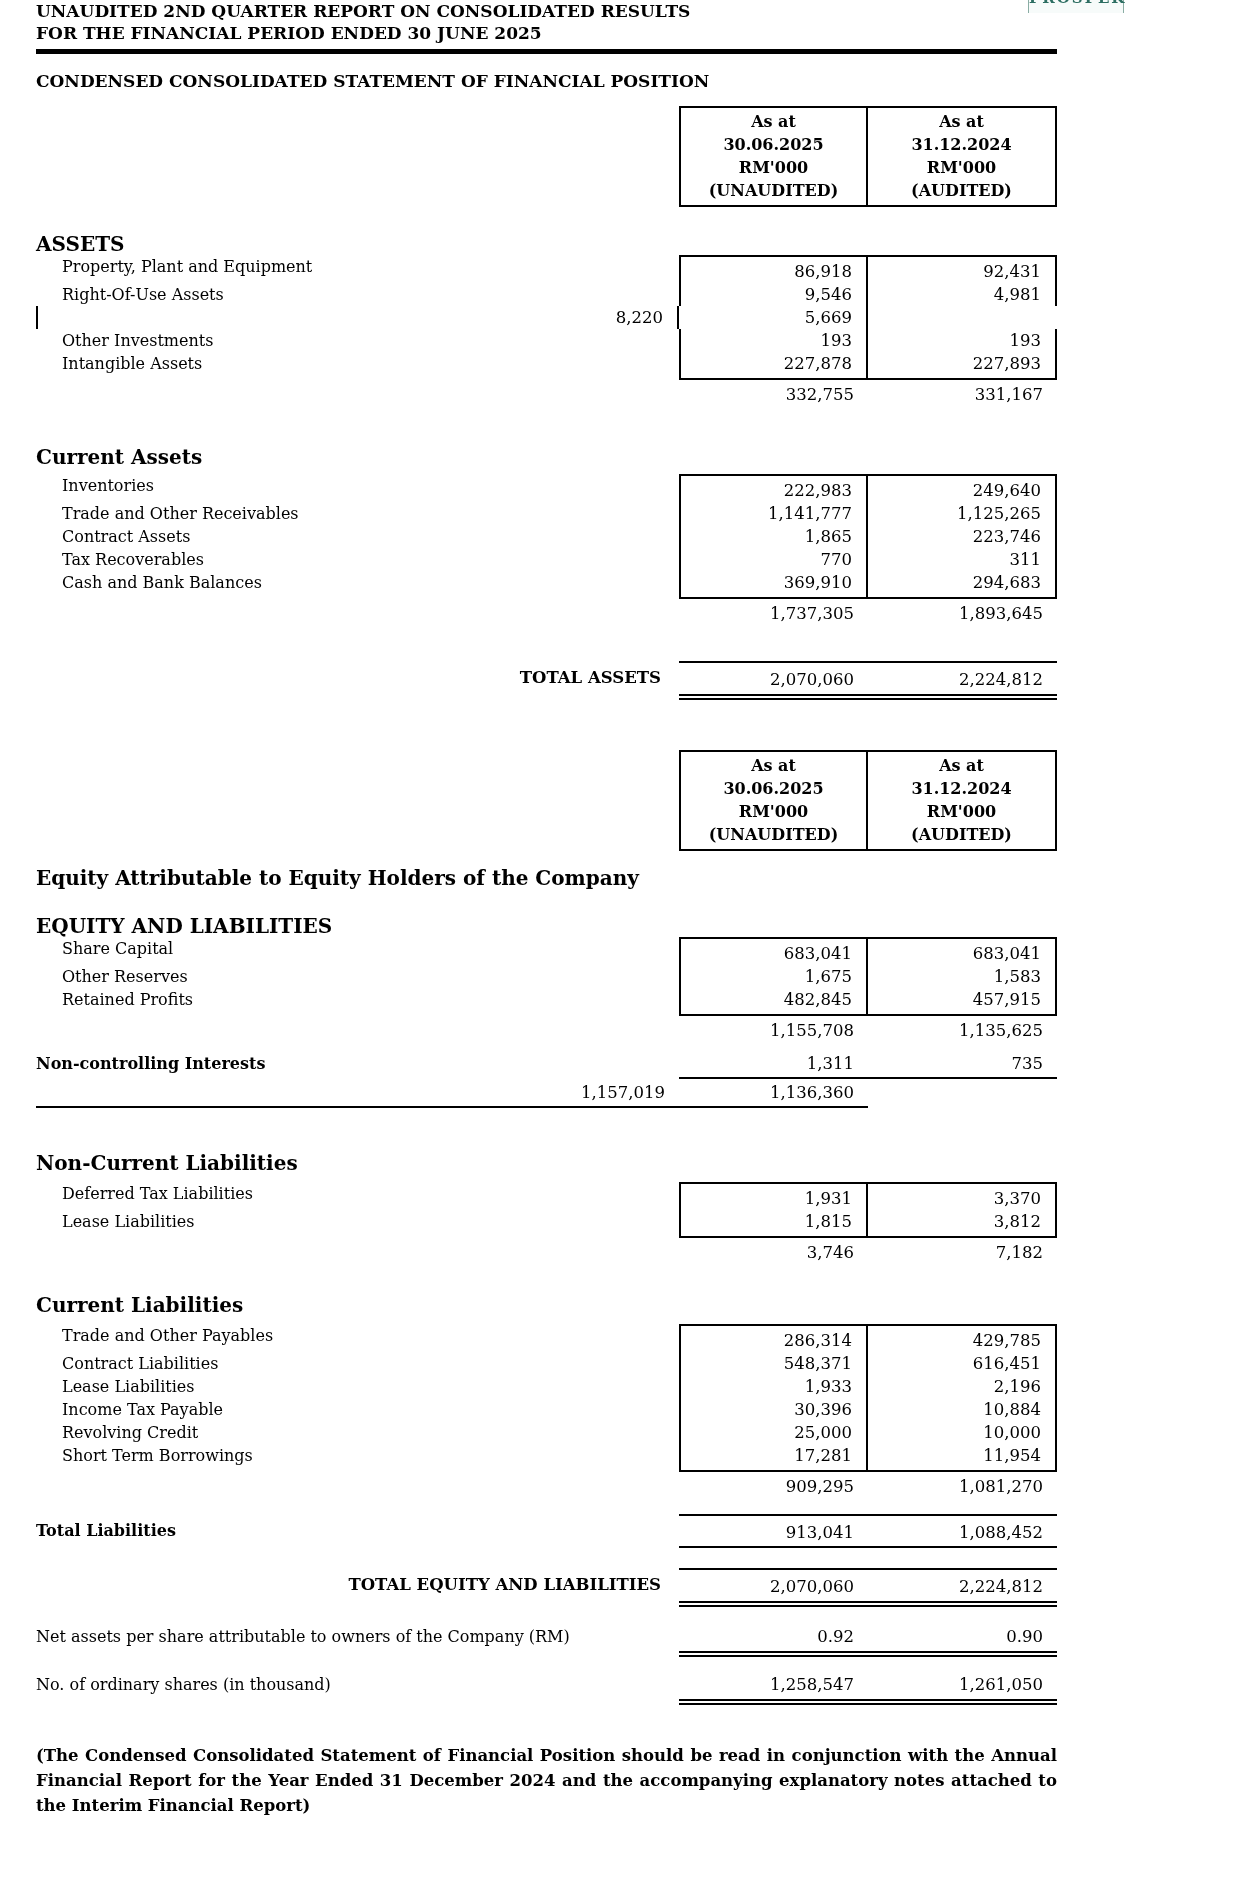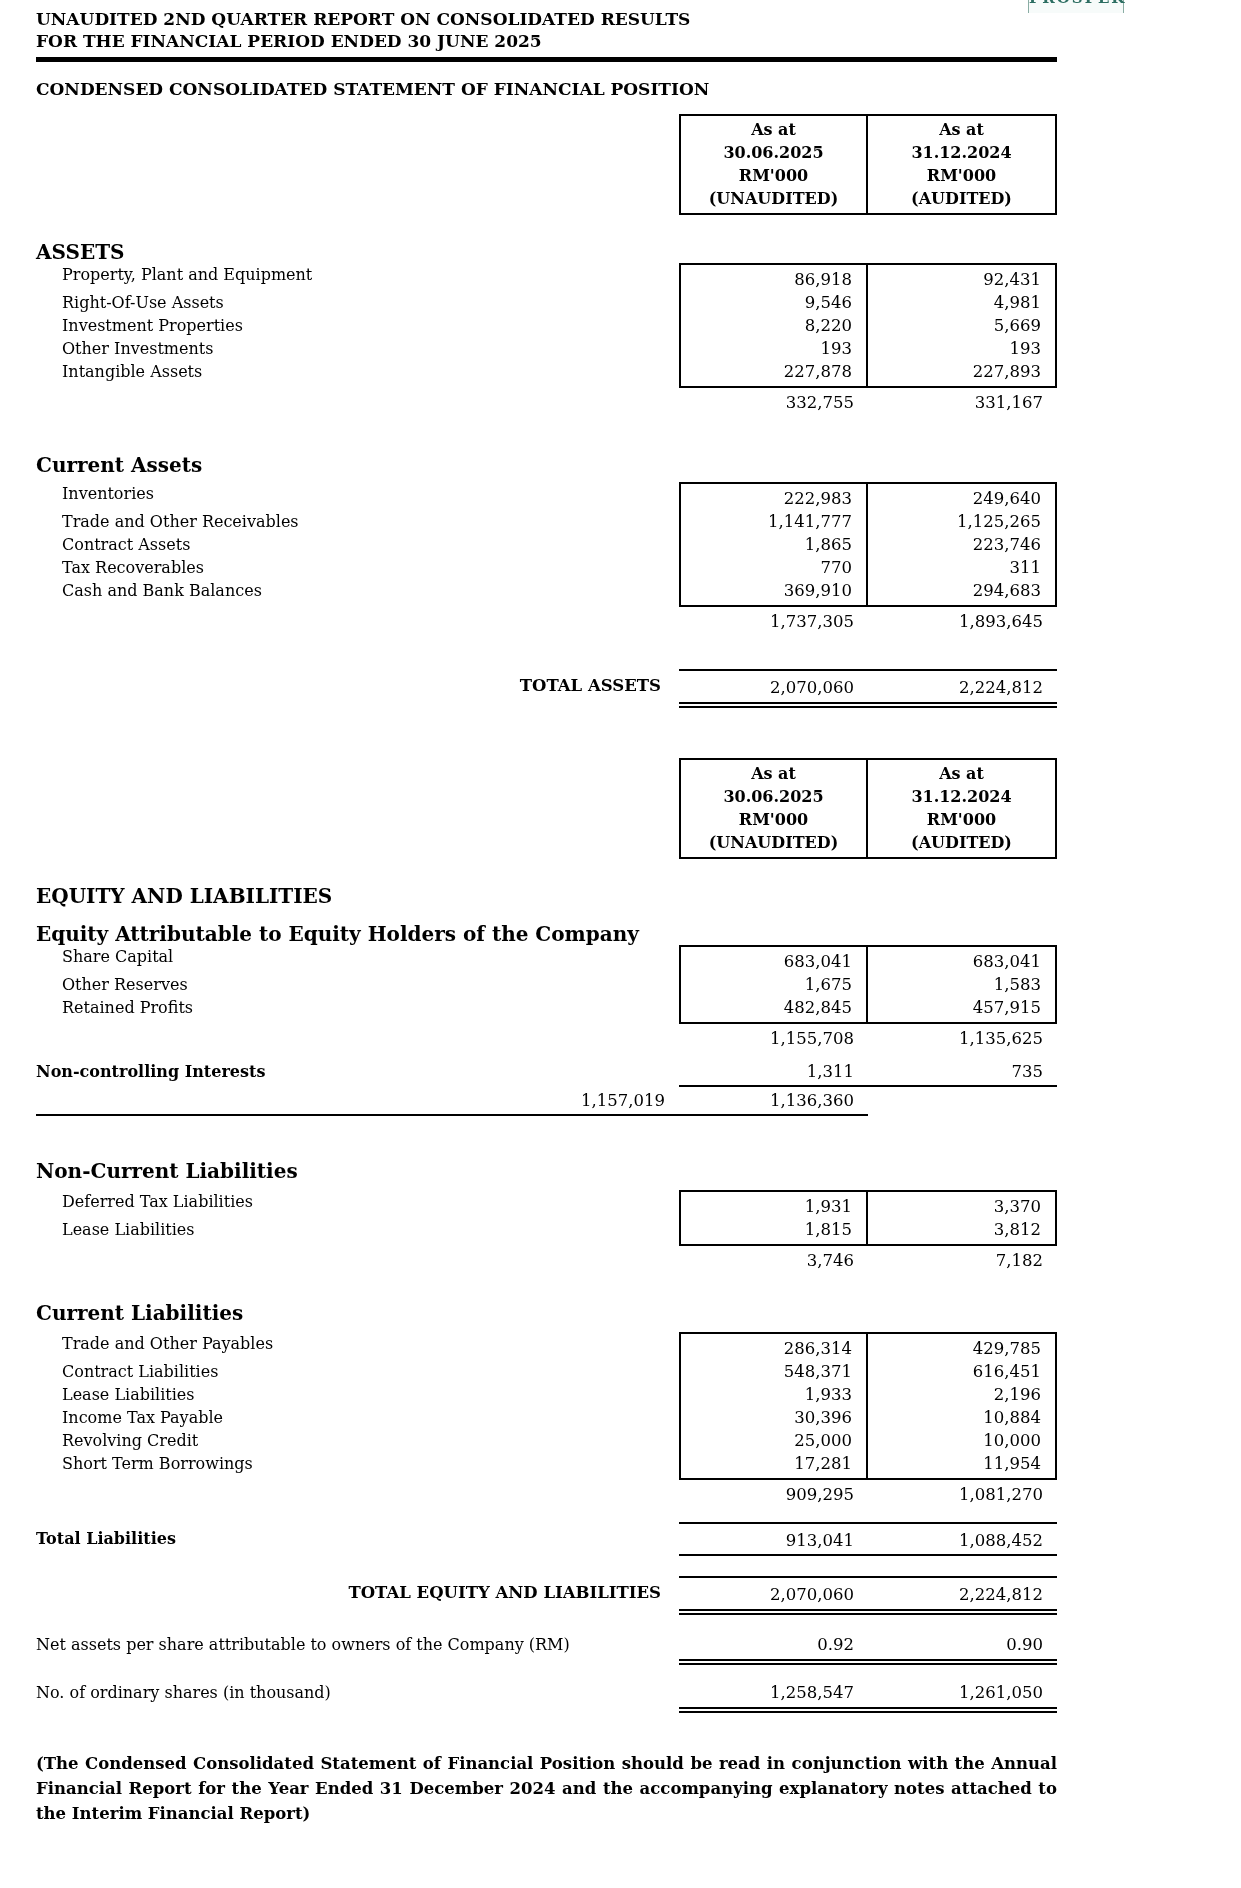--- a/index.html
+++ b/index.html
@@ -1,20 +1,20 @@
 <!DOCTYPE html>
 <html><head>
 <meta charset="utf-8">
 <style>
   html,body{margin:0;padding:0;background:#fff;}
   .page{
     position:relative;
     width:1141px;height:1888px;
     box-sizing:border-box;
-    padding:8px 84px 0 36px;
+    padding:0 84px 0 36px;
     background:#fff;
     color:#000;
     font-family:"DejaVu Serif", serif;
     overflow:hidden;
   }
   
   .logo-clip{position:absolute;top:0;left:1028px;width:98px;height:13px;overflow:hidden;}
   .logo-inner{
     margin-top:-16px;width:94px;height:28px;
     border:1px solid #8aada4;background:#f7fbfa;
@@ -107,21 +107,20 @@
       <div class="lbl indent">Property, Plant and Equipment</div>
       <div class="val v1">86,918</div>
       <div class="val v2">92,431</div>
     </div>
     <div class="row">
       <div class="lbl indent">Right-Of-Use Assets</div>
       <div class="val v1">9,546</div>
       <div class="val v2">4,981</div>
     </div>
     <div class="row">
-      <div class="lbl indent">Investment Properties</div>
       <div class="val v1">8,220</div>
       <div class="val v2">5,669</div>
     </div>
     <div class="row">
       <div class="lbl indent">Other Investments</div>
       <div class="val v1">193</div>
       <div class="val v2">193</div>
     </div>
     <div class="row">
       <div class="lbl indent">Intangible Assets</div>
@@ -184,23 +183,23 @@
       <div>(UNAUDITED)</div>
     </div>
     <div class="hdr-cell h2">
       <div>As at</div>
       <div>31.12.2024</div>
       <div>RM'000</div>
       <div>(AUDITED)</div>
     </div>
   </div>
 
+  <div class="heading mt16">Equity Attributable to Equity Holders of the Company</div>
+
   <div class="heading mt26">EQUITY AND LIABILITIES</div>
-
-  <div class="heading mt16">Equity Attributable to Equity Holders of the Company</div>
   <div class="grp">
     <div class="row">
       <div class="lbl indent">Share Capital</div>
       <div class="val v1">683,041</div>
       <div class="val v2">683,041</div>
     </div>
     <div class="row">
       <div class="lbl indent">Other Reserves</div>
       <div class="val v1">1,675</div>
       <div class="val v2">1,583</div>

